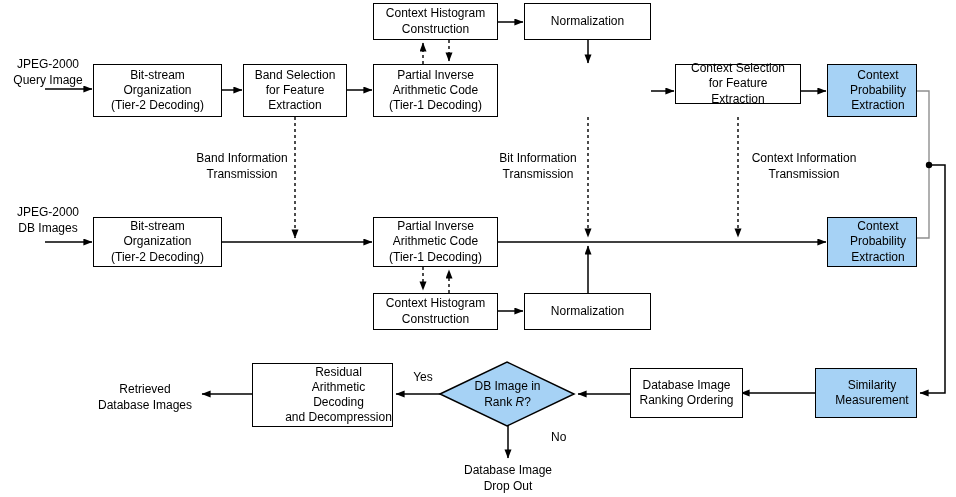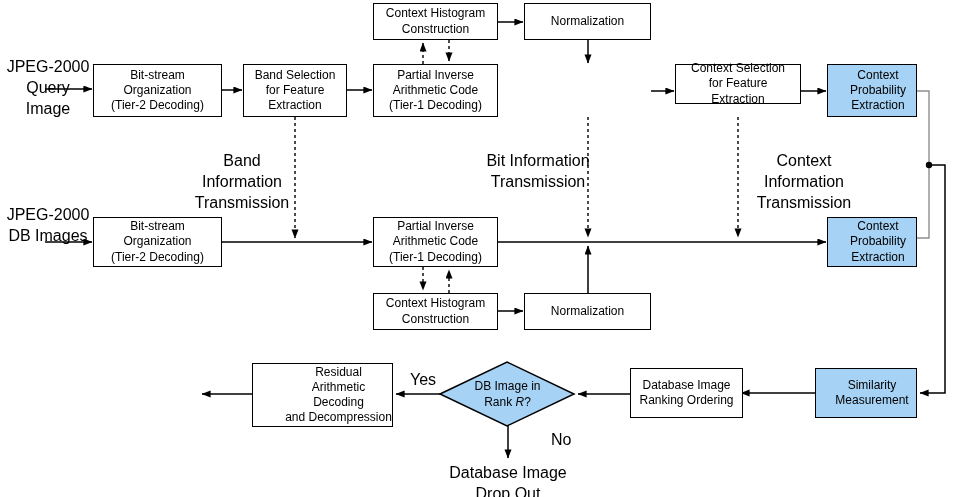--- a/index.html
+++ b/index.html
@@ -15,21 +15,21 @@
     color:#000;overflow:hidden;
   }
   svg.wires{position:absolute;left:0;top:0;z-index:1;}
   .box{
     position:absolute;z-index:2;background:#fff;border:1.5px solid #000;
     display:flex;align-items:center;justify-content:center;text-align:center;
     font-size:12px;line-height:1.26;white-space:pre-line;box-sizing:border-box;
   }
   .box.blue{background:var(--accent);padding-left:12px;}
   .lbl{
-    position:absolute;z-index:2;text-align:center;font-size:16px;line-height:1.3;
+    position:absolute;z-index:2;text-align:center;font-size:12px;line-height:1.3;
     white-space:pre-line;
   }
   .diamond-text{
     position:absolute;z-index:3;text-align:center;font-size:12px;line-height:1.3;
     background:transparent;
   }
   .ln{stroke:var(--line);stroke-width:1.5;fill:none;}
   .ln-dash{stroke:var(--line);stroke-width:1.4;fill:none;stroke-dasharray:3,3;}
   .ln-gray{stroke:var(--gray);stroke-width:1.4;fill:none;}
   .diamond-shape{fill:var(--accent);stroke:#000;stroke-width:1.5;}
@@ -123,20 +123,22 @@
 Arithmetic Code
 (Tier-1 Decoding)</div>
   <div class="box blue" style="left:827px;top:217px;width:90px;height:50px;">Context
 Probability
 Extraction</div>
 
   <div class="box" style="left:373px;top:293px;width:125px;height:37px;">Context Histogram
 Construction</div>
   <div class="box" style="left:524px;top:293px;width:127px;height:37px;">Normalization</div>
 
+  <div class="lbl" style="left:90px;top:382px;width:110px;">Retrieved
+Database Images</div>
   <div class="box" style="left:252px;top:363px;width:141px;height:64px;padding-left:32px;">Residual
 Arithmetic Decoding
 and Decompression</div>
   <div class="lbl" style="left:403px;top:370px;width:40px;">Yes</div>
 
   <div class="diamond-text" style="left:445px;top:379px;width:125px;">
     <span>DB Image in</span><br>
     <span>Rank </span><i>R</i><span>?</span>
   </div>
 

